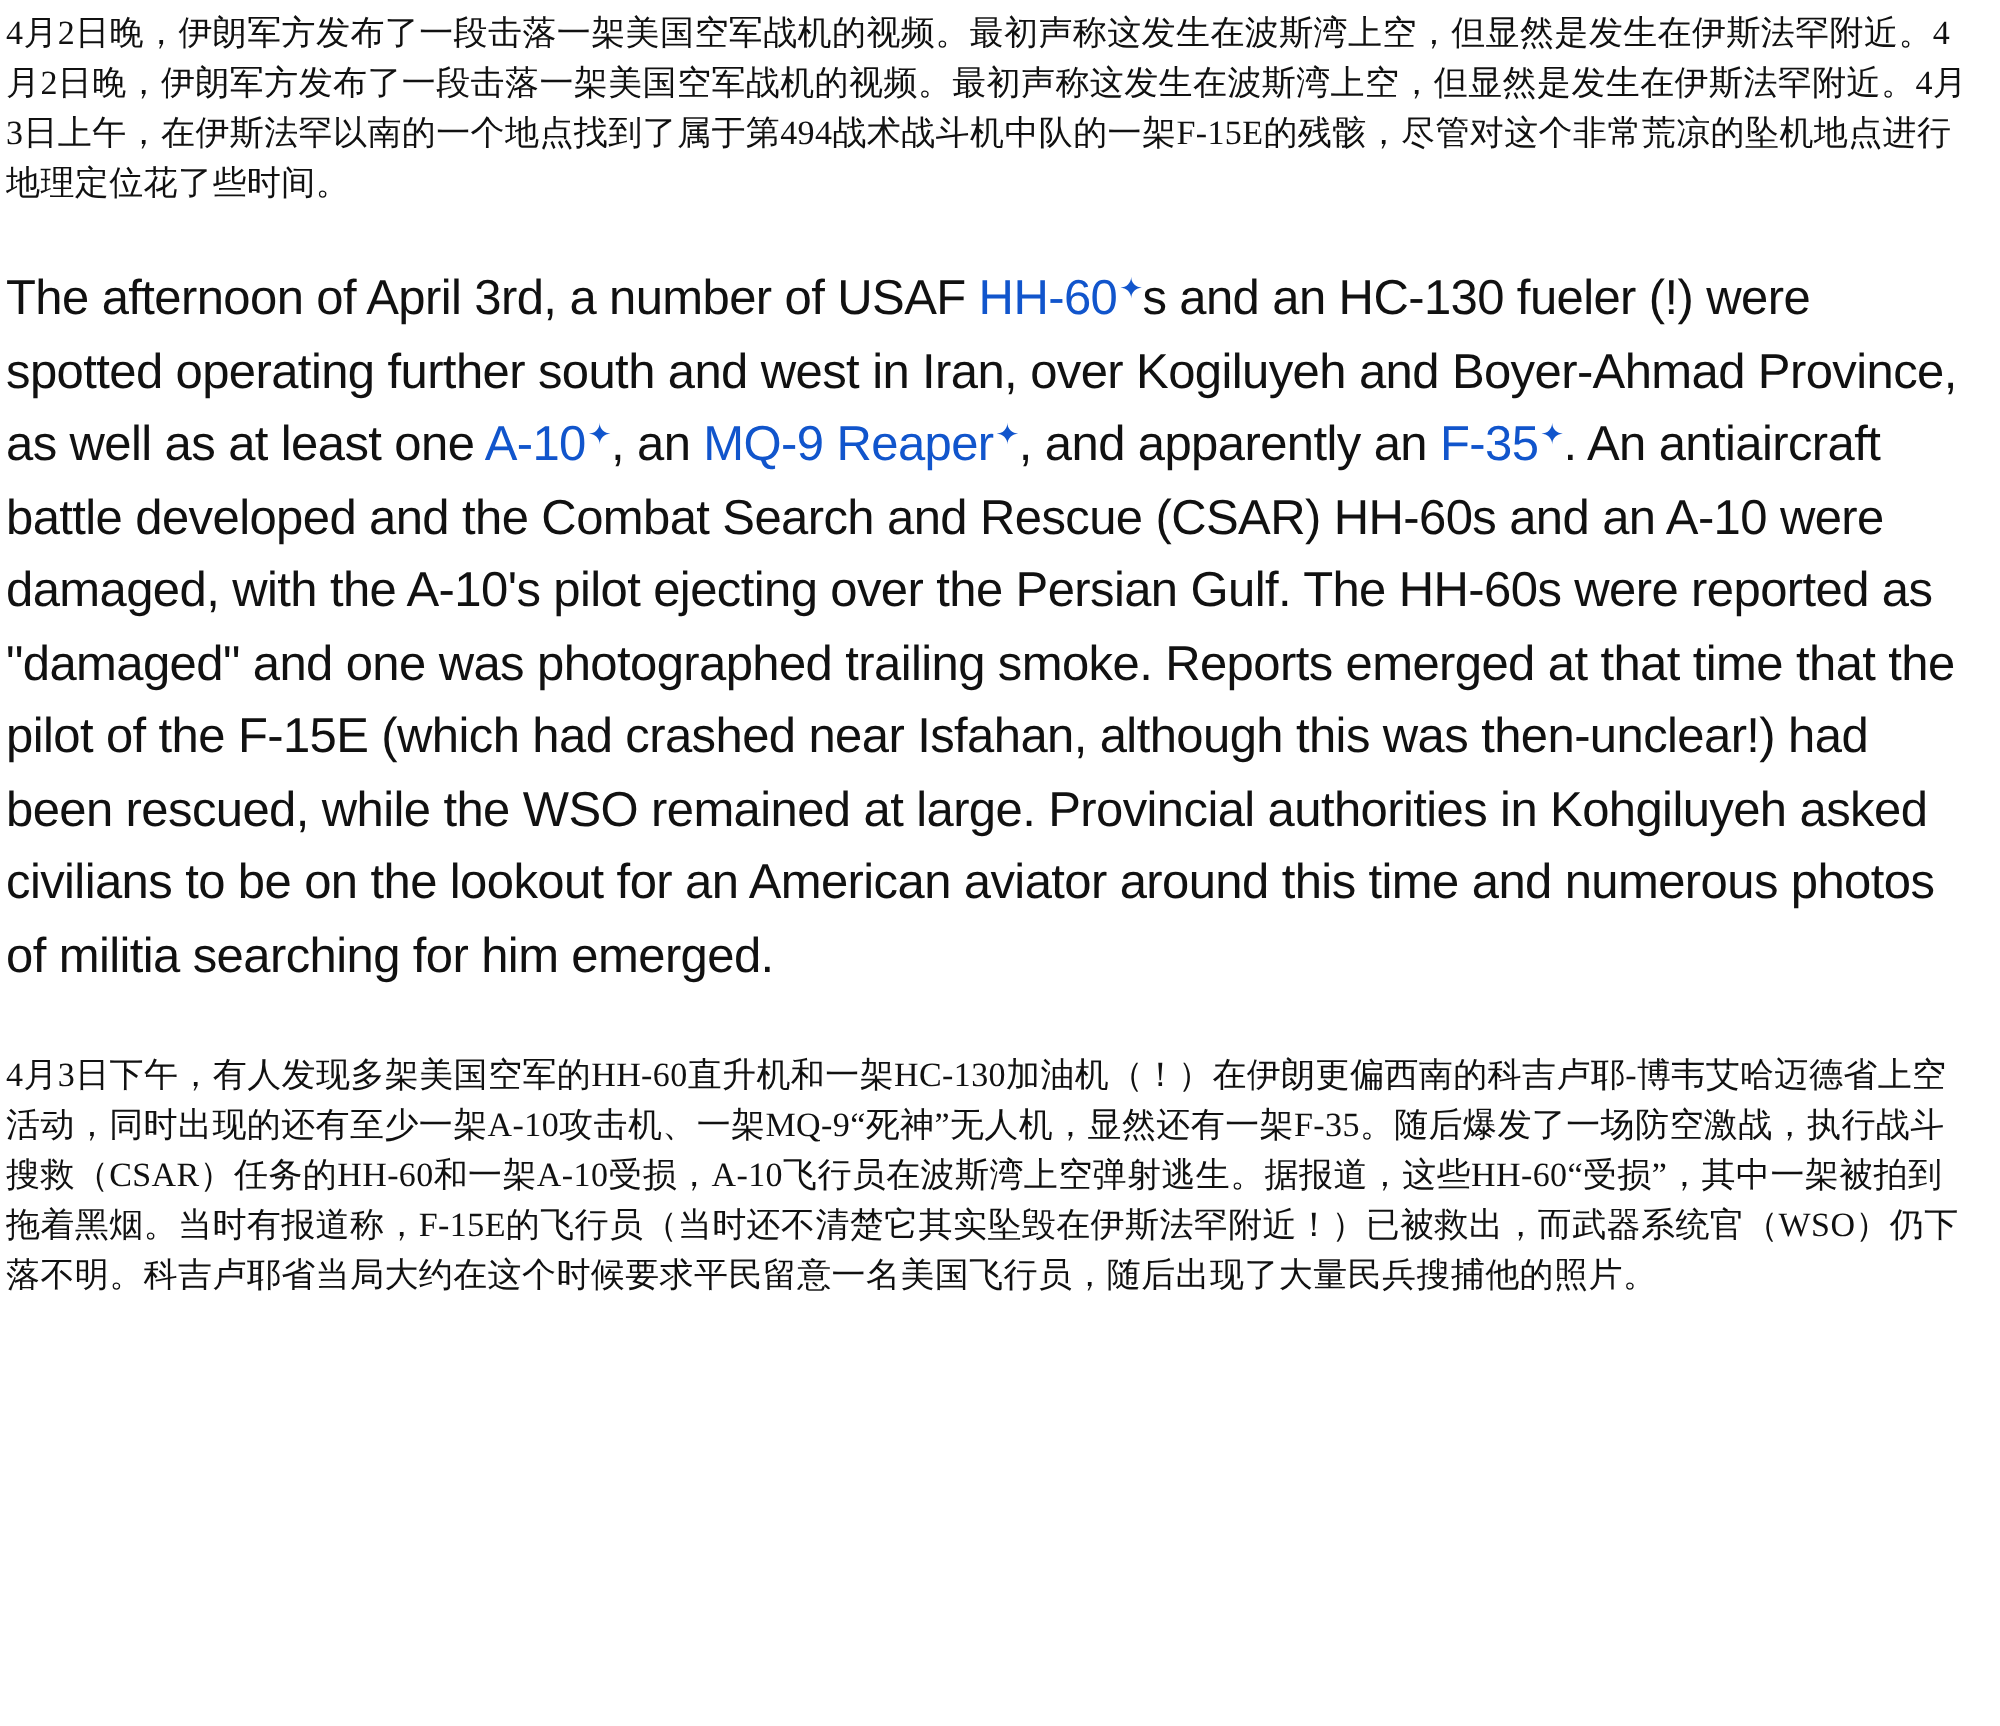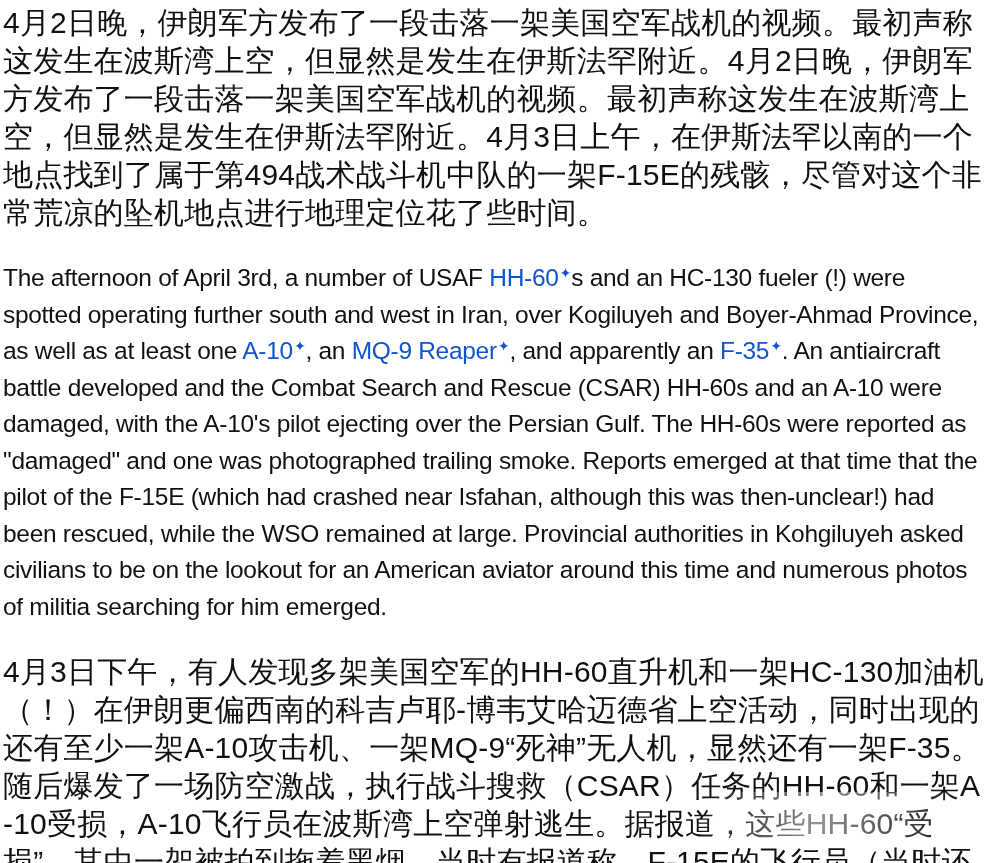--- a/index.html
+++ b/index.html
@@ -17,24 +17,25 @@
   .article {
     padding: 4px 12px 0 3px;
     box-sizing: border-box;
     width: 1000px;
   }
   .article p {
     margin: 0 0 28px 0;
     color: var(--text-color, #111111);
   }
   p.zh {
-    font-size: 30px;
-    line-height: 38px;
+    font-size: 17px;
+    line-height: 25px;
     letter-spacing: 0.2px;
     word-break: break-all;
+    font-family: Liberation Serif, serif;
   }
   p.en {
     font-size: 24.5px;
     line-height: 36.5px;
     letter-spacing: -0.3px;
   }
   a.doc-link {
     color: var(--link-color, #1155cc);
     text-decoration: none;
     cursor: pointer;

